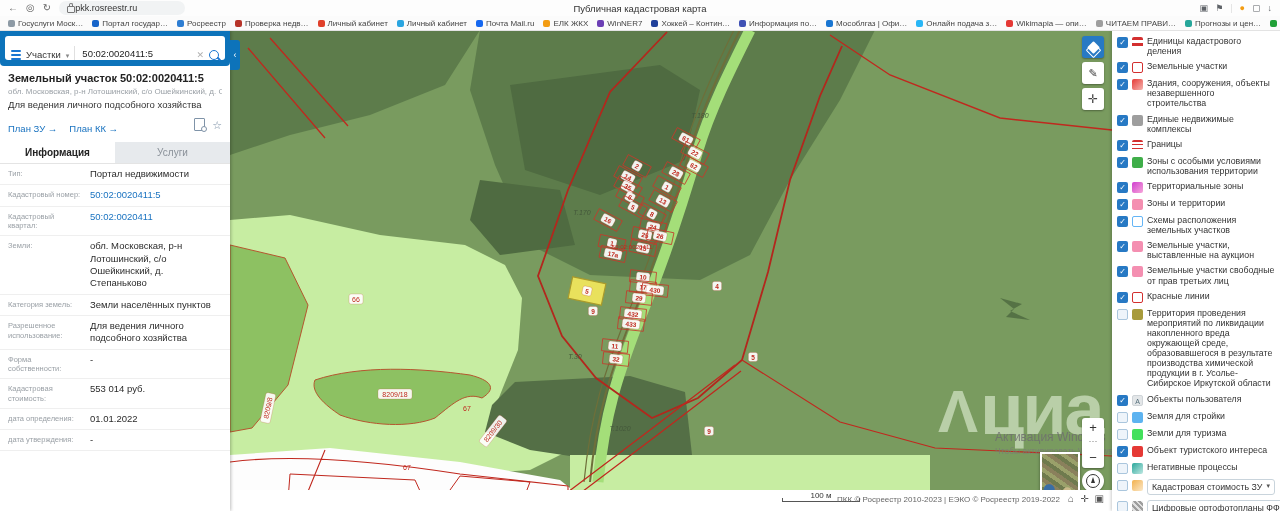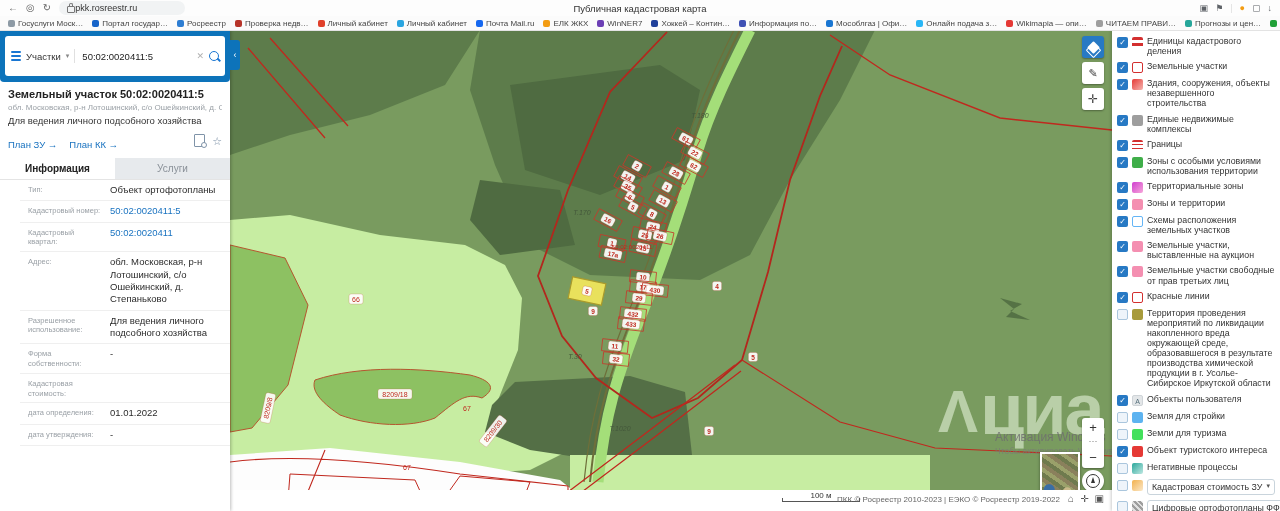--- a/index.html
+++ b/index.html
@@ -16,21 +16,21 @@
   .urltext{font-size:9px;color:#333;}
   .pagetitle{position:absolute;left:0;right:0;text-align:center;font-size:9.5px;color:#333;pointer-events:none;}
   .crow1-icons{margin-left:auto;display:flex;align-items:center;gap:7px;color:#5f6368;font-size:9px;z-index:2;}
   .crow2{height:14px;display:flex;align-items:center;padding:0 8px;gap:9px;background:#fbfbfb;overflow:hidden;}
   .bm{display:flex;align-items:center;gap:3px;font-size:8px;color:#444;white-space:nowrap;cursor:pointer;flex:0 0 auto;}
   .bm .fav{width:7px;height:7px;border-radius:2px;flex:0 0 auto;}
 
   
   .leftpanel{position:absolute;left:0;top:30px;width:230px;height:481px;background:#fff;z-index:40;box-shadow:1px 0 3px rgba(0,0,0,.25);}
   .searchwrap{background:#0d73ba;padding:6px 5px;border-radius:0 0 4px 4px;}
-  .searchbar{background:#fff;border-radius:3px;height:40px;display:flex;align-items:center;padding:0 6px;gap:5px;}
+  .searchbar{background:#fff;border-radius:3px;height:24px;display:flex;align-items:flex-end;padding:0 6px;gap:5px;}
   .burger{width:10px;display:flex;flex-direction:column;gap:2px;cursor:pointer;}
   .burger i{height:2px;background:#1976d2;border-radius:1px;}
   .cattext{font-size:9.5px;color:#333;}
   .caret{font-size:7px;color:#888;}
   .sdiv{width:1px;height:14px;background:#e0e0e0;}
   .qinput{border:none;outline:none;flex:1;font-size:9.5px;color:#222;font-family:inherit;min-width:10px;background:transparent;}
   .clearx{color:#b0b0b0;font-size:9px;cursor:pointer;}
   .mag{width:8px;height:8px;border:1.6px solid #1976d2;border-radius:50%;position:relative;cursor:pointer;}
   .mag:after{content:"";position:absolute;left:7px;top:7px;width:4px;height:1.6px;background:#1976d2;transform:rotate(45deg);}
   .collapse-tab{position:absolute;left:230px;top:40px;width:10px;height:30px;background:#0d73ba;border-radius:0 3px 3px 0;color:#fff;font-size:9px;display:flex;align-items:center;justify-content:center;z-index:41;cursor:pointer;}
@@ -41,21 +41,21 @@
   .reslinks{display:flex;align-items:center;gap:12px;margin-top:5px;font-size:9.5px;}
   .reslinks a{color:#1a73c0;text-decoration:none;cursor:pointer;margin-top:8px;}
   .resicons{margin-left:auto;display:flex;gap:7px;align-items:center;color:#7f93a8;}
   .docsearch{width:9px;height:11px;border:1px solid #7f93a8;border-radius:1px;position:relative;cursor:pointer;}
   .docsearch:after{content:"";position:absolute;right:-3px;bottom:-2px;width:4px;height:4px;border:1px solid #7f93a8;border-radius:50%;background:#fff;}
   .star{font-size:11px;cursor:pointer;line-height:10px;}
   .tabs{display:flex;margin-top:4px;border-bottom:1px solid #e4e4e4;}
   .tab{flex:1;text-align:center;font-size:10px;padding:5px 0;cursor:pointer;}
   .tab.active{background:#fff;color:#222;font-weight:bold;}
   .tab.inactive{background:#e7eaed;color:#8a9199;}
-  .drow{display:flex;border-bottom:1px solid #efefef;padding:4px 8px;gap:6px;margin-left:20px;}
+  .drow{display:flex;border-bottom:1px solid #efefef;padding:4px 8px;gap:6px;}
   .dlabel{width:76px;flex:0 0 76px;font-size:7.5px;color:#9aa0a6;line-height:1.3;padding-top:1px;}
   .dval{flex:1;font-size:9.5px;color:#2b2b2b;line-height:1.3;}
   .dval.link{color:#1a73c0;cursor:pointer;}
 
   
   .rightpanel{position:absolute;left:1112px;top:30px;width:168px;height:481px;background:#fff;z-index:40;box-shadow:-1px 0 3px rgba(0,0,0,.2);padding:6px 5px;box-sizing:border-box;overflow:hidden;}
   .lrow{display:flex;gap:4px;margin-bottom:5px;align-items:flex-start;}
   .cb{width:11px;height:11px;flex:0 0 11px;border-radius:2px;box-sizing:border-box;margin-top:1px;cursor:pointer;text-align:center;}
   .cb.on{background:#2779c4;color:#fff;font-size:8px;line-height:11px;}
   .cb.off{border:1px solid #aac6dd;background:#eef4fa;}
@@ -512,44 +512,49 @@
       </span>
     </div>
   </div>
   <div class="tabs">
     <div class="tab active">Информация</div>
     <div class="tab inactive">Услуги</div>
   </div>
   <div id="details-table">
         <div class="drow">
           <div class="dlabel">Тип:</div>
-          <div class="dval">Объект ортофотопланы</div>
+          <div class="dval">Портал недвижимости</div>
         </div>
         <div class="drow">
           <div class="dlabel">Кадастровый номер:</div>
           <div class="dval link">50:02:0020411:5</div>
         </div>
         <div class="drow">
           <div class="dlabel">Кадастровый квартал:</div>
           <div class="dval link">50:02:0020411</div>
         </div>
         <div class="drow">
-          <div class="dlabel">Адрес:</div>
+          <div class="dlabel">Земли:</div>
           <div class="dval">обл. Московская, р-н Лотошинский, с/о Ошейкинский, д. Степаньково</div>
+        </div>
+        <div class="drow">
+          <div class="dlabel">Категория земель:</div>
+          <div class="dval">Земли населённых пунктов</div>
         </div>
         <div class="drow">
           <div class="dlabel">Разрешенное использование:</div>
           <div class="dval">Для ведения личного подсобного хозяйства</div>
         </div>
         <div class="drow">
           <div class="dlabel">Форма собственности:</div>
           <div class="dval">-</div>
         </div>
         <div class="drow">
           <div class="dlabel">Кадастровая стоимость:</div>
+          <div class="dval">553 014 руб.</div>
         </div>
         <div class="drow">
           <div class="dlabel">дата определения:</div>
           <div class="dval">01.01.2022</div>
         </div>
         <div class="drow">
           <div class="dlabel">дата утверждения:</div>
           <div class="dval">-</div>
         </div>
       </div>

